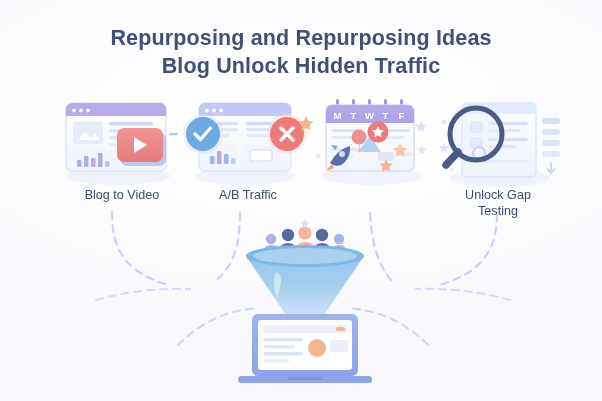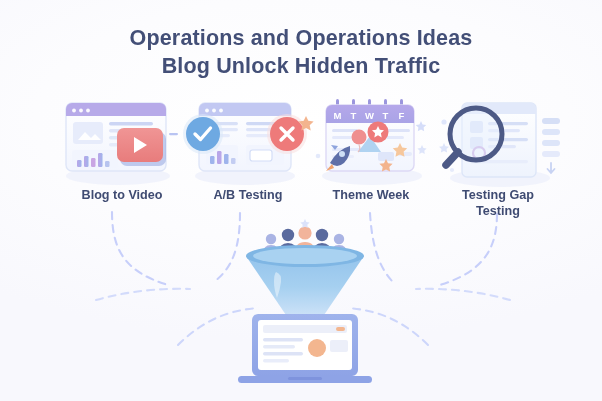--- a/index.html
+++ b/index.html
@@ -51,37 +51,37 @@
   }
   .svg-flow { z-index: 2; }
   .svg-icons { z-index: 4; }
   .svg-funnel { z-index: 5; }
 
   
   .icon-label {
     position: absolute;
     text-align: center;
     font-size: 12.6px;
-    font-weight: bold;
+    font-weight: normal;
     color: #3f4b72;
     line-height: 1.28;
     z-index: 6;
   }
   .lbl-0 { left: 52px;  top: 187px; width: 140px; }
   .lbl-1 { left: 178px; top: 187px; width: 140px; }
   .lbl-2 { left: 300px; top: 187px; width: 142px; }
   .lbl-3 { left: 428px; top: 187px; width: 140px; }
 </style>
 </head>
 <body>
 
 <div id="canvas">
 
   <div class="title-block">
-    <div class="title-line">Operations and Operations Ideas</div>
+    <div class="title-line">Repurposing and Repurposing Ideas</div>
     <div class="title-line">Blog Unlock Hidden Traffic</div>
   </div>
 
   <svg class="svg-layer svg-flow" viewBox="0 0 602 401">
     <g fill="none" stroke="#c7cffa" stroke-width="2.1" stroke-linecap="round" stroke-dasharray="7 6">
       <path d="M112 212 C 112 250, 125 272, 168 285"></path>
       <path d="M240 213 C 240 248, 232 268, 215 281"></path>
       <path d="M370 213 C 372 248, 380 268, 392 281"></path>
       <path d="M497 214 C 497 250, 482 272, 440 285"></path>
       <path d="M178 345 C 205 318, 232 310, 258 308" stroke="#cdd6fb"></path>
@@ -265,24 +265,23 @@
       <circle cx="476" cy="134" r="26" fill="none" stroke="#4d5a86" stroke-width="5"></circle>
       <path d="M458 152 l-12 13" stroke="#4d5a86" stroke-width="7.5" stroke-linecap="round"></path>
 
       <path d="M444 143 l1.5 3.2 l3.5 .5 l-2.5 2.4 l.6 3.5 l-3.1 -1.6 l-3.1 1.6 l.6 -3.5 l-2.5 -2.4 l3.5 -.5 z" fill="#dde4fa"></path>
       <circle cx="444" cy="122" r="2.6" fill="#dfe6fb"></circle>
       <circle cx="452" cy="170" r="2.1" fill="#e6ebfb"></circle>
     </g>
   </svg>
 
   <div class="icon-label lbl-0">Blog to Video</div>
-  <div class="icon-label lbl-1">A/B Testing</div>
-  <div class="icon-label lbl-2">Theme Week</div>
+  <div class="icon-label lbl-1">A/B Traffic</div>
   <div class="icon-label lbl-3">
-    <div>Testing Gap</div>
+    <div>Unlock Gap</div>
     <div>Testing</div>
   </div>
 
   <svg class="svg-layer svg-funnel" viewBox="0 0 602 401">
     <defs>
       <linearGradient id="gFunnelBody" x1="0" y1="0" x2="0" y2="1">
         <stop offset="0" stop-color="#95c4ec"></stop>
         <stop offset="0.5" stop-color="#a6d0f0"></stop>
         <stop offset="1" stop-color="#cfe3f8"></stop>
       </linearGradient>

